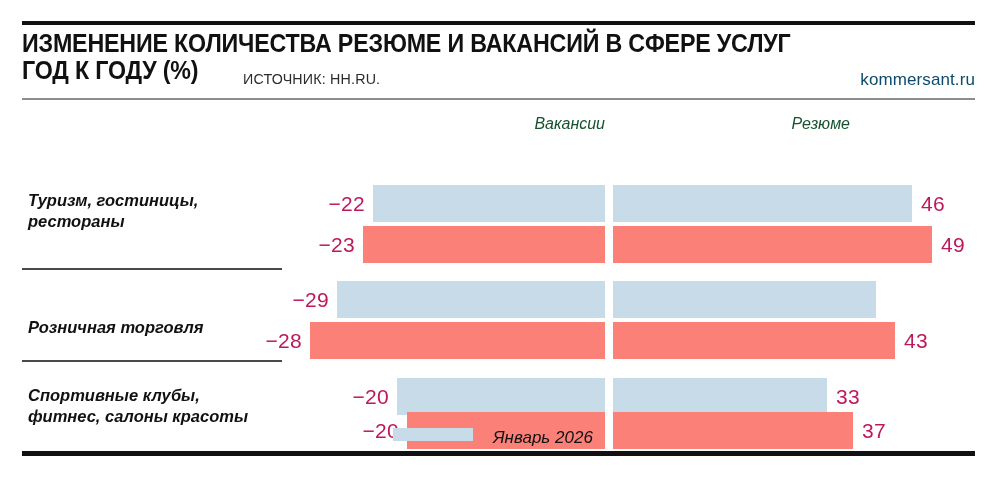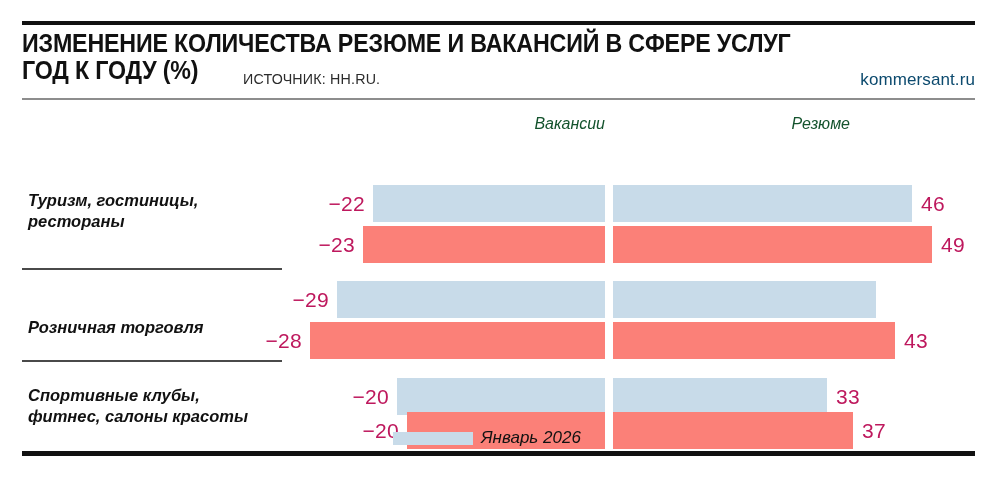--- a/index.html
+++ b/index.html
@@ -144,22 +144,21 @@
     position: absolute;
     top: 428px;
     left: 0;
     width: 1000px;
     height: 18px;
   }
   .legend-item {
     position: absolute;
     top: 0;
     display: flex;
-    align-items: center;
-    gap: 8px;
+    gap: 20px;
   }
   .legend-swatch {
     width: 80px;
     height: 13px;
     display: inline-block;
   }
   .legend-swatch.jan { background: #c8dbe9; }
   .legend-swatch.feb { background: #fb8078; }
   .legend-text {
     font-size: 17px;

